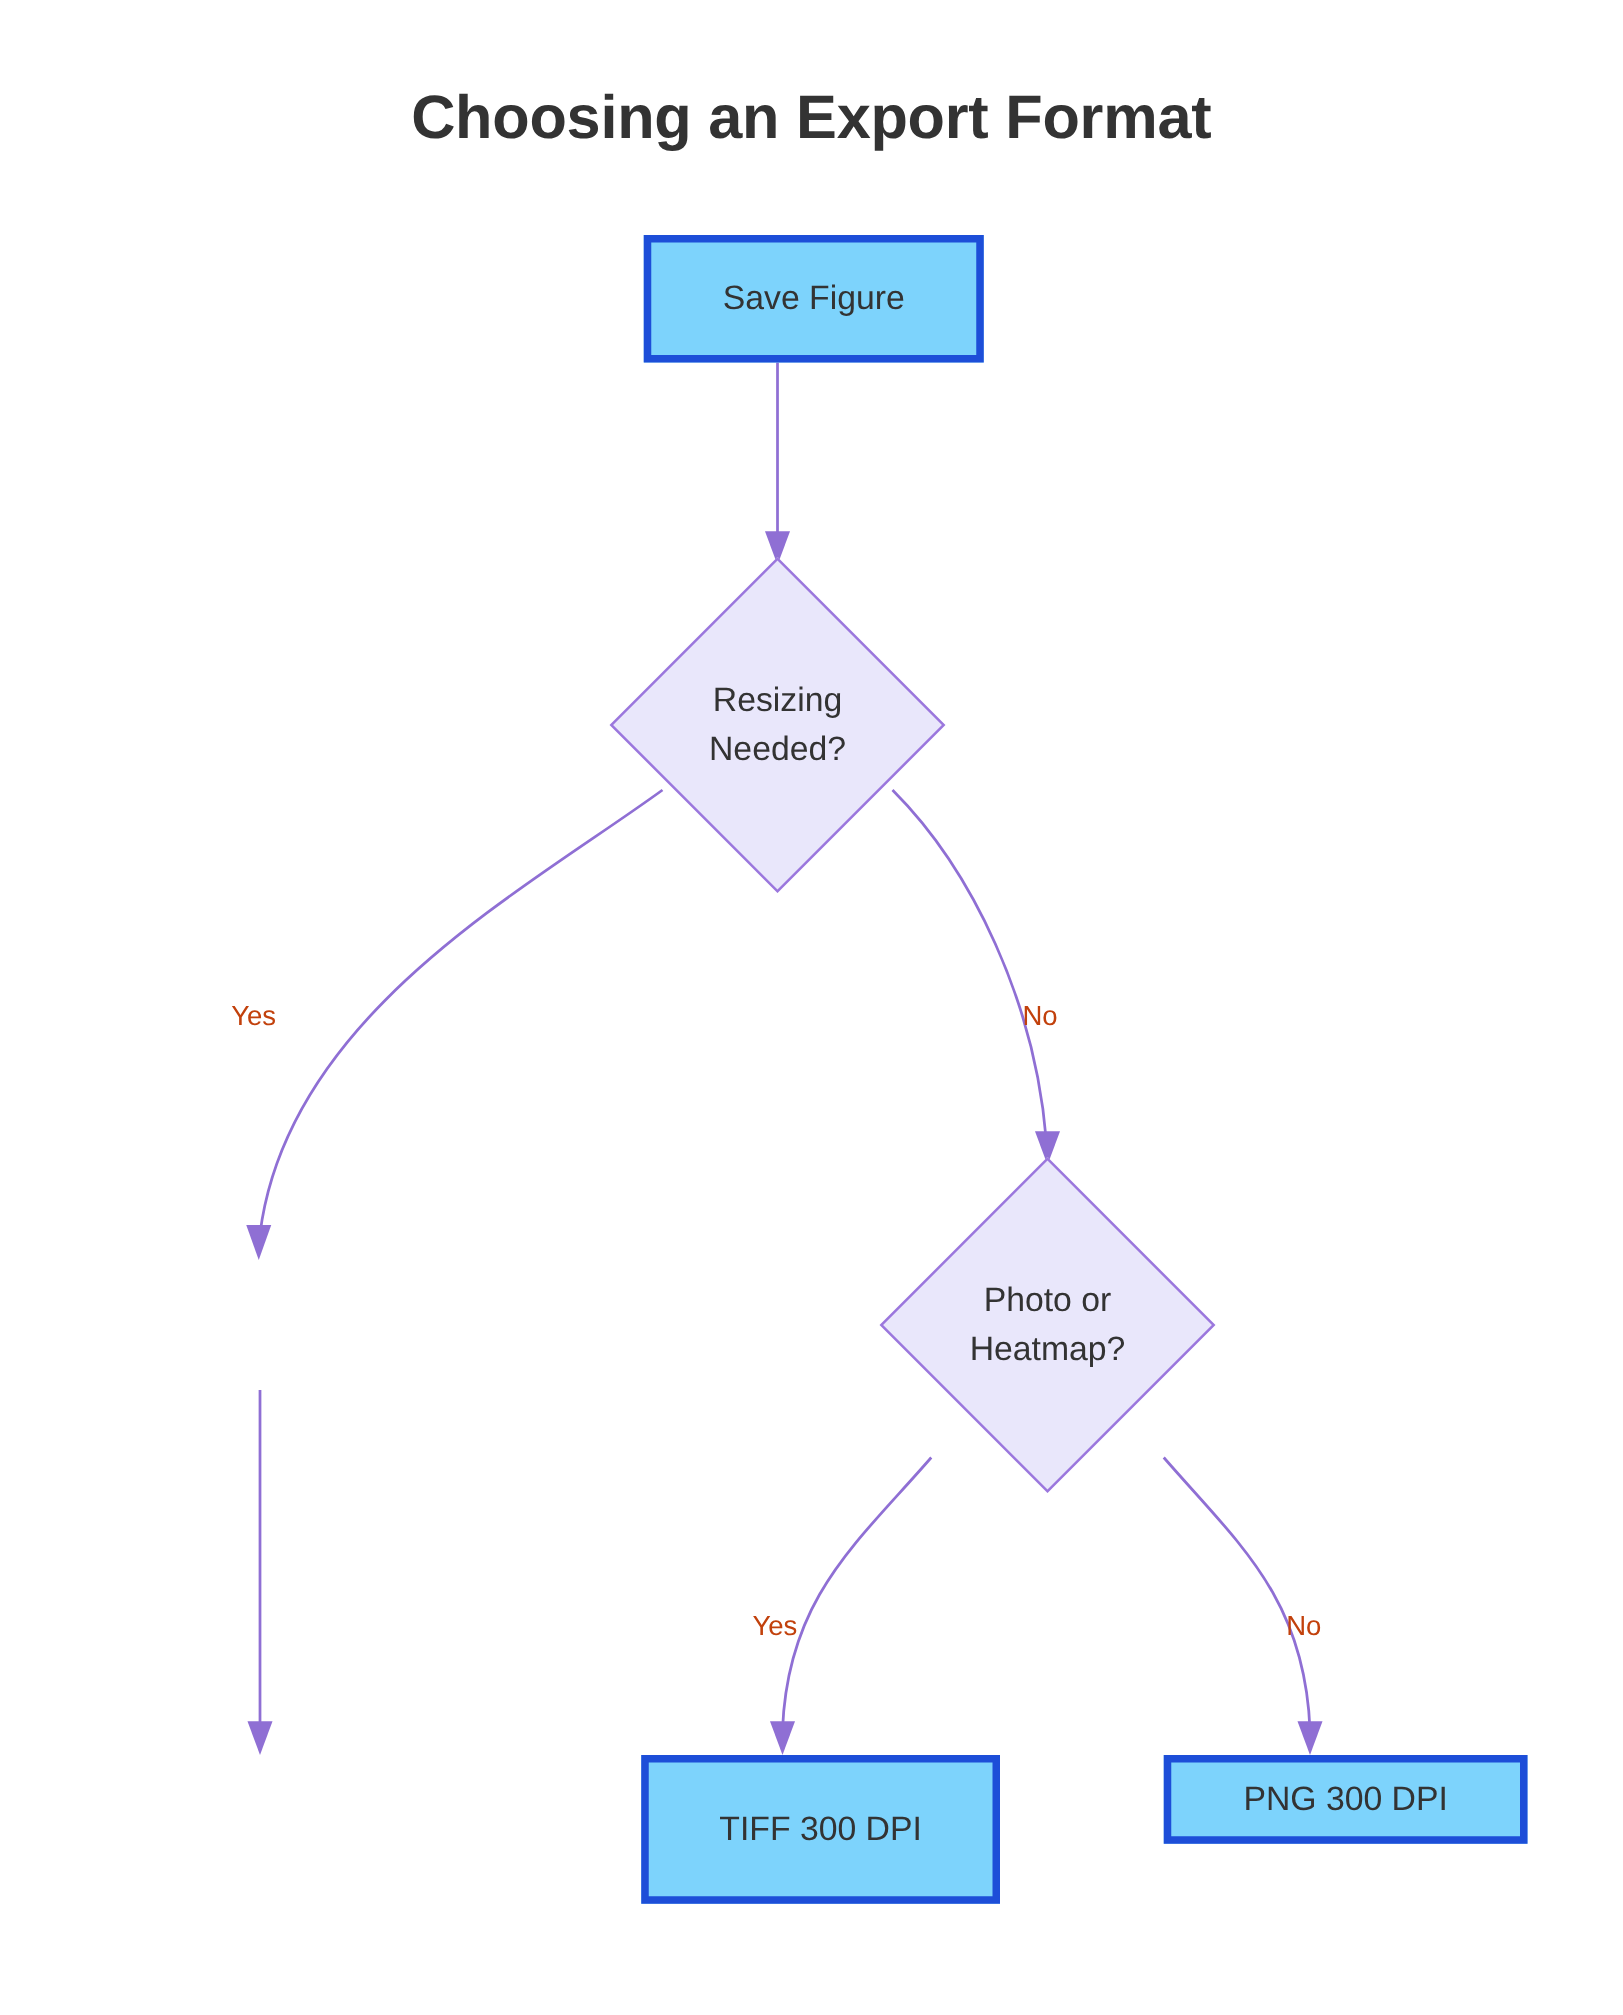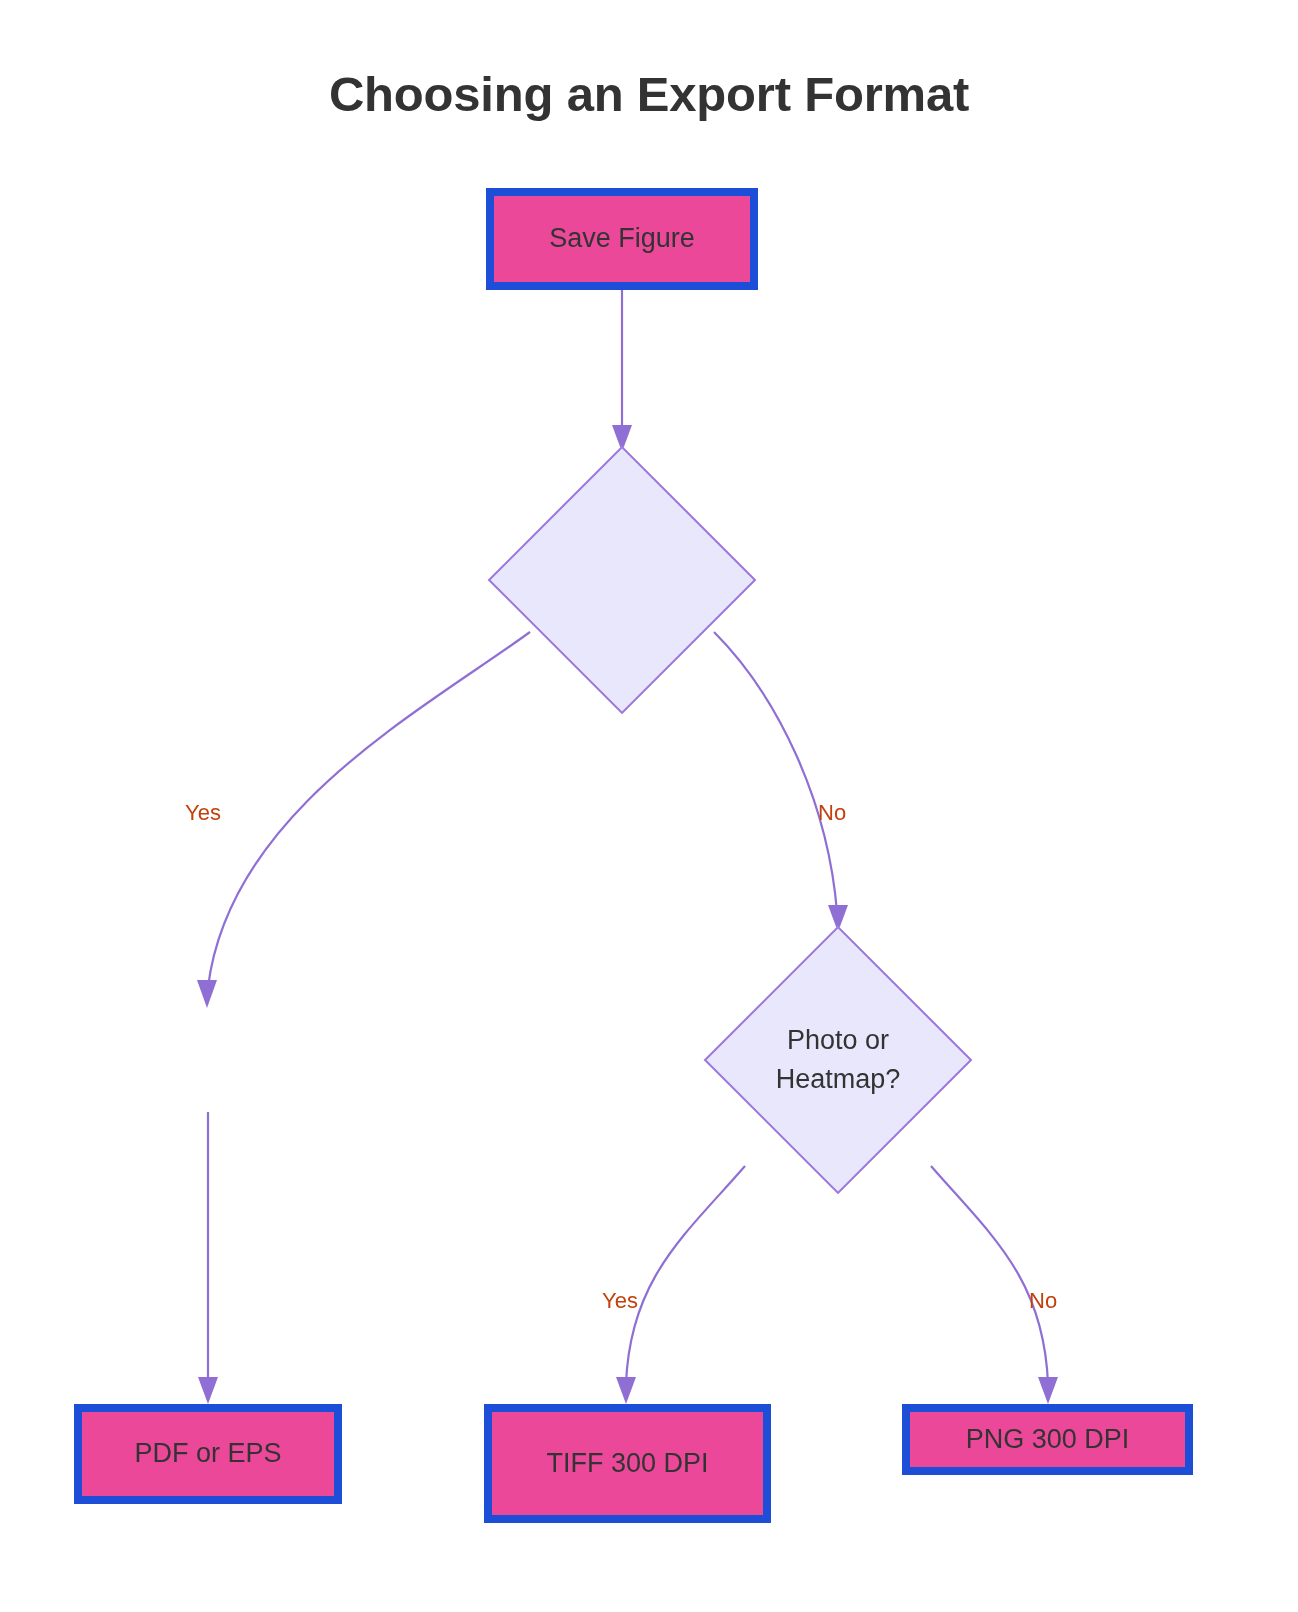--- a/index.html
+++ b/index.html
@@ -39,22 +39,23 @@
   
   .node {
     position: absolute;
     box-sizing: border-box;
     display: flex;
     align-items: center;
     justify-content: center;
     text-align: center;
   }
   .node-box {
-    background: #ec4899;
-    border: 8px solid #1d4ed8;
+    background: #7dd3fc;
+    border: 6px solid #1d4ed8;
+    margin-left: 29px;
   }
   .node-label {
     position: relative;
     z-index: 3;
     font-size: 27px;
     color: #333333;
     line-height: 1.45;
     white-space: pre-line;
     pointer-events: none;
   }
@@ -139,32 +140,31 @@
       <polygon class="arrowhead" points="1048,1392 1038,1365 1058,1365"></polygon>
     </g>
   </svg>
 
   <div class="node node-box" style="left:486px; top:176px; width:272px; height:102px;">
     <span class="node-label">Save Figure</span>
   </div>
 
   <div class="node node-diamond" style="left:489px; top:440px; width:266px; height:256px;">
     <span class="diamond-shape" style="width:186px; height:186px;"></span>
+    <span class="node-label">Resizing
+Needed?</span>
   </div>
 
 
   <div class="node node-diamond" style="left:693px; top:920px; width:290px; height:256px;">
     <span class="diamond-shape" style="width:186px; height:186px;"></span>
     <span class="node-label">Photo or
 Heatmap?</span>
   </div>
 
-  <div class="node node-box" style="left:74px; top:1392px; width:268px; height:100px;">
-    <span class="node-label">PDF or EPS</span>
-  </div>
 
   <div class="node node-box" style="left:484px; top:1392px; width:287px; height:119px;">
     <span class="node-label">TIFF 300 DPI</span>
   </div>
 
   <div class="node node-box" style="left:902px; top:1392px; width:291px; height:71px;">
     <span class="node-label">PNG 300 DPI</span>
   </div>
 
   <div class="edge-label" style="left:185px; top:790px;">Yes</div>

